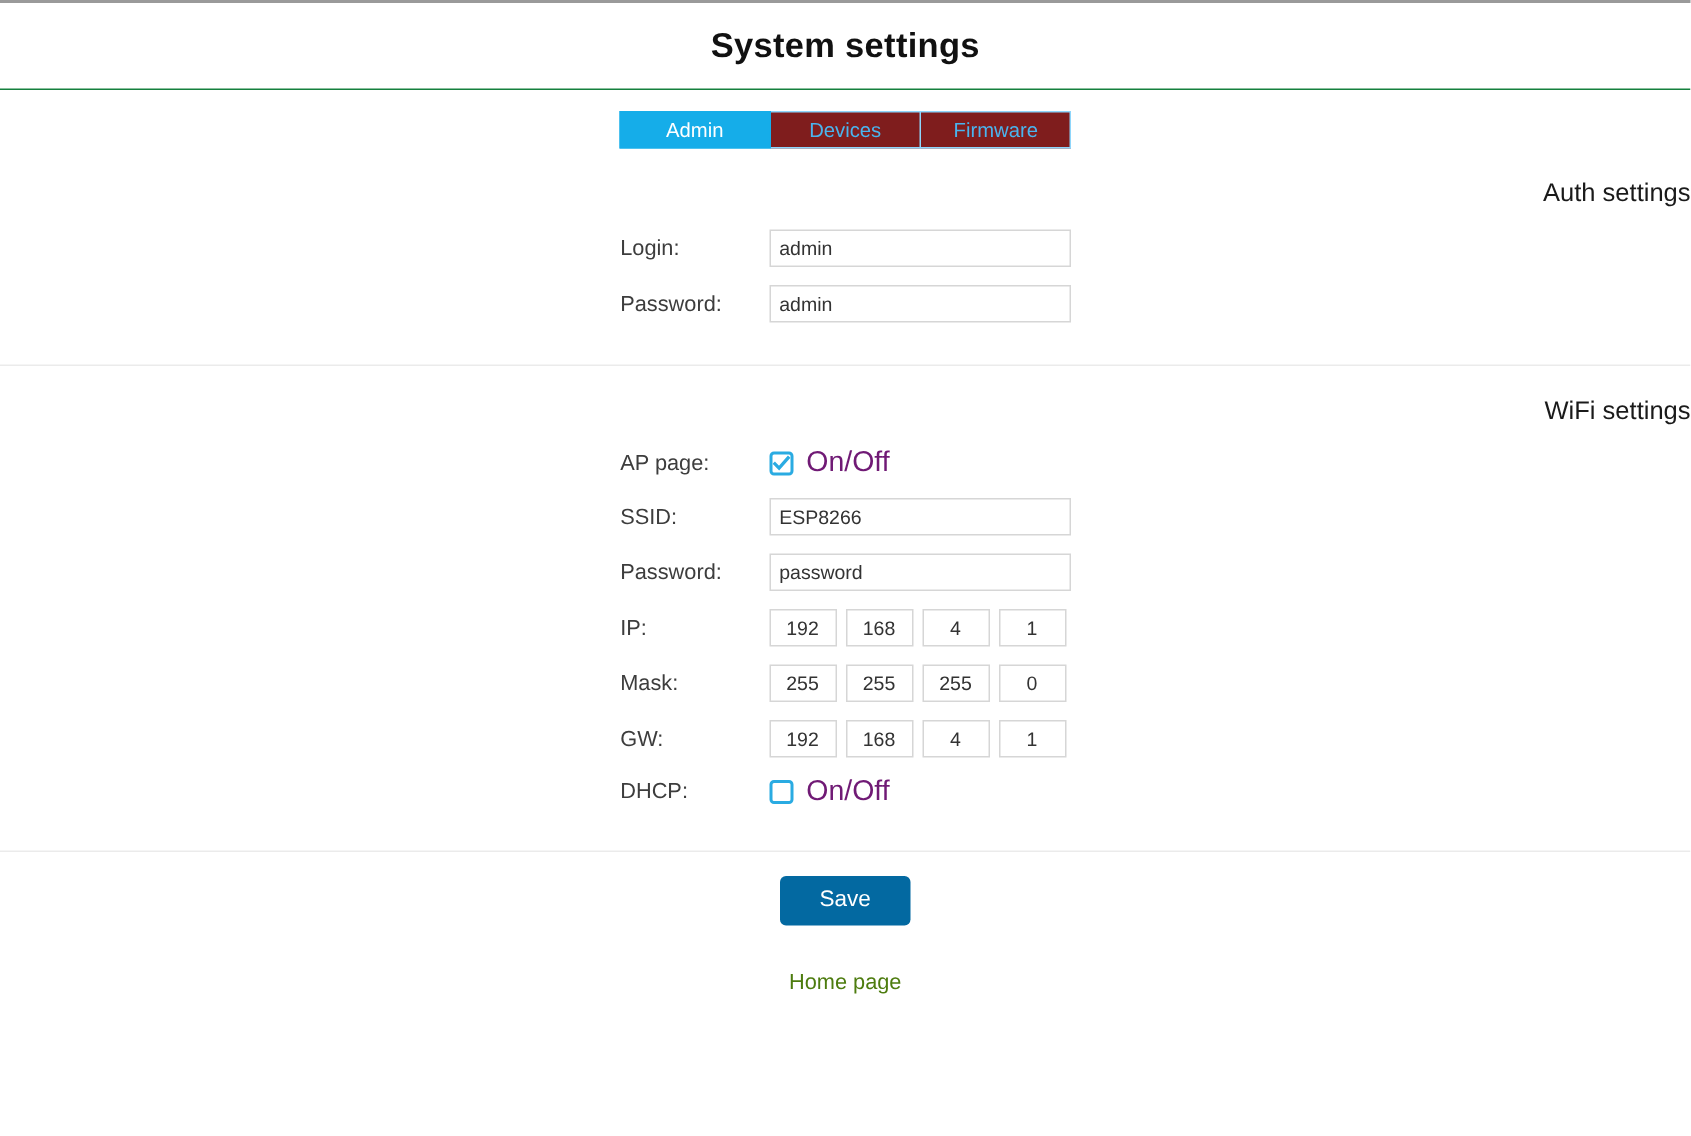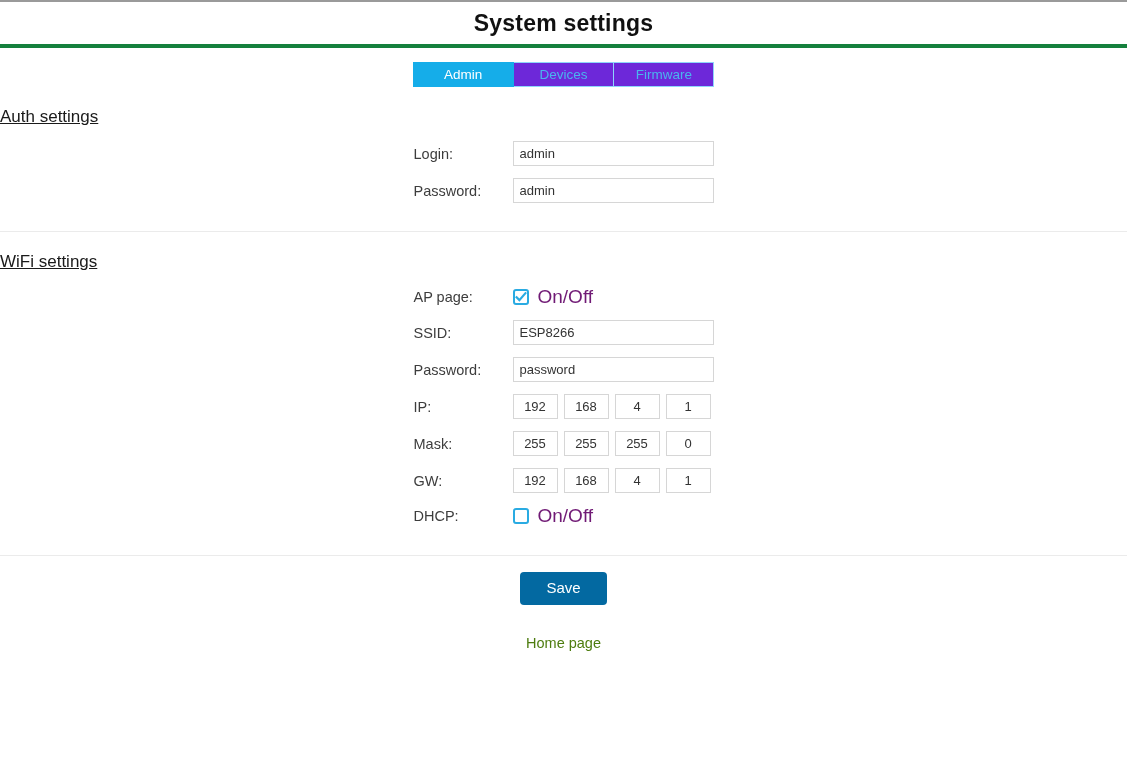--- a/index.html
+++ b/index.html
@@ -13,22 +13,22 @@
     height: 757px;
     background: #ffffff;
     font-family: "Liberation Sans", sans-serif;
     color: #333333;
     overflow: hidden;
     border-top: 2px solid #9a9a9a;
   }
 
   
   .page-header {
-    height: 46px;
-    border-bottom: 4px solid #15803d;
+    height: 58px;
+    border-bottom: 1px solid #15803d;
     display: flex;
     align-items: center;
     justify-content: center;
   }
   .page-title {
     font-size: 23px;
     font-weight: bold;
     color: #111111;
     letter-spacing: 0.2px;
   }
@@ -45,44 +45,43 @@
     width: 302px;
   }
   .tab {
     flex: 1 1 0;
     display: flex;
     align-items: center;
     justify-content: center;
     font-size: 13.5px;
     border: 1px solid #8ed6fb;
     border-left: none;
-    background: #6d28d9;
+    background: #7f1d1d;
     color: #4ab4ee;
     cursor: pointer;
     user-select: none;
     line-height: 1;
   }
   .tab:first-child {
     border-left: 1px solid #8ed6fb;
   }
   .tab.active {
     background: #15ade9;
     border-color: #15ade9;
     color: #ffffff;
   }
 
   
   .section-title {
-    text-align: left;
+    text-align: right;
     font-size: 17px;
     color: #1a1a1a;
     margin-top: 20px;
     margin-bottom: 14px;
     font-weight: normal;
-    text-decoration: underline;
   }
 
   
   .form-section {
     padding-bottom: 16px;
   }
   .divider {
     height: 1px;
     background: #ebebeb;
     width: 100%;

